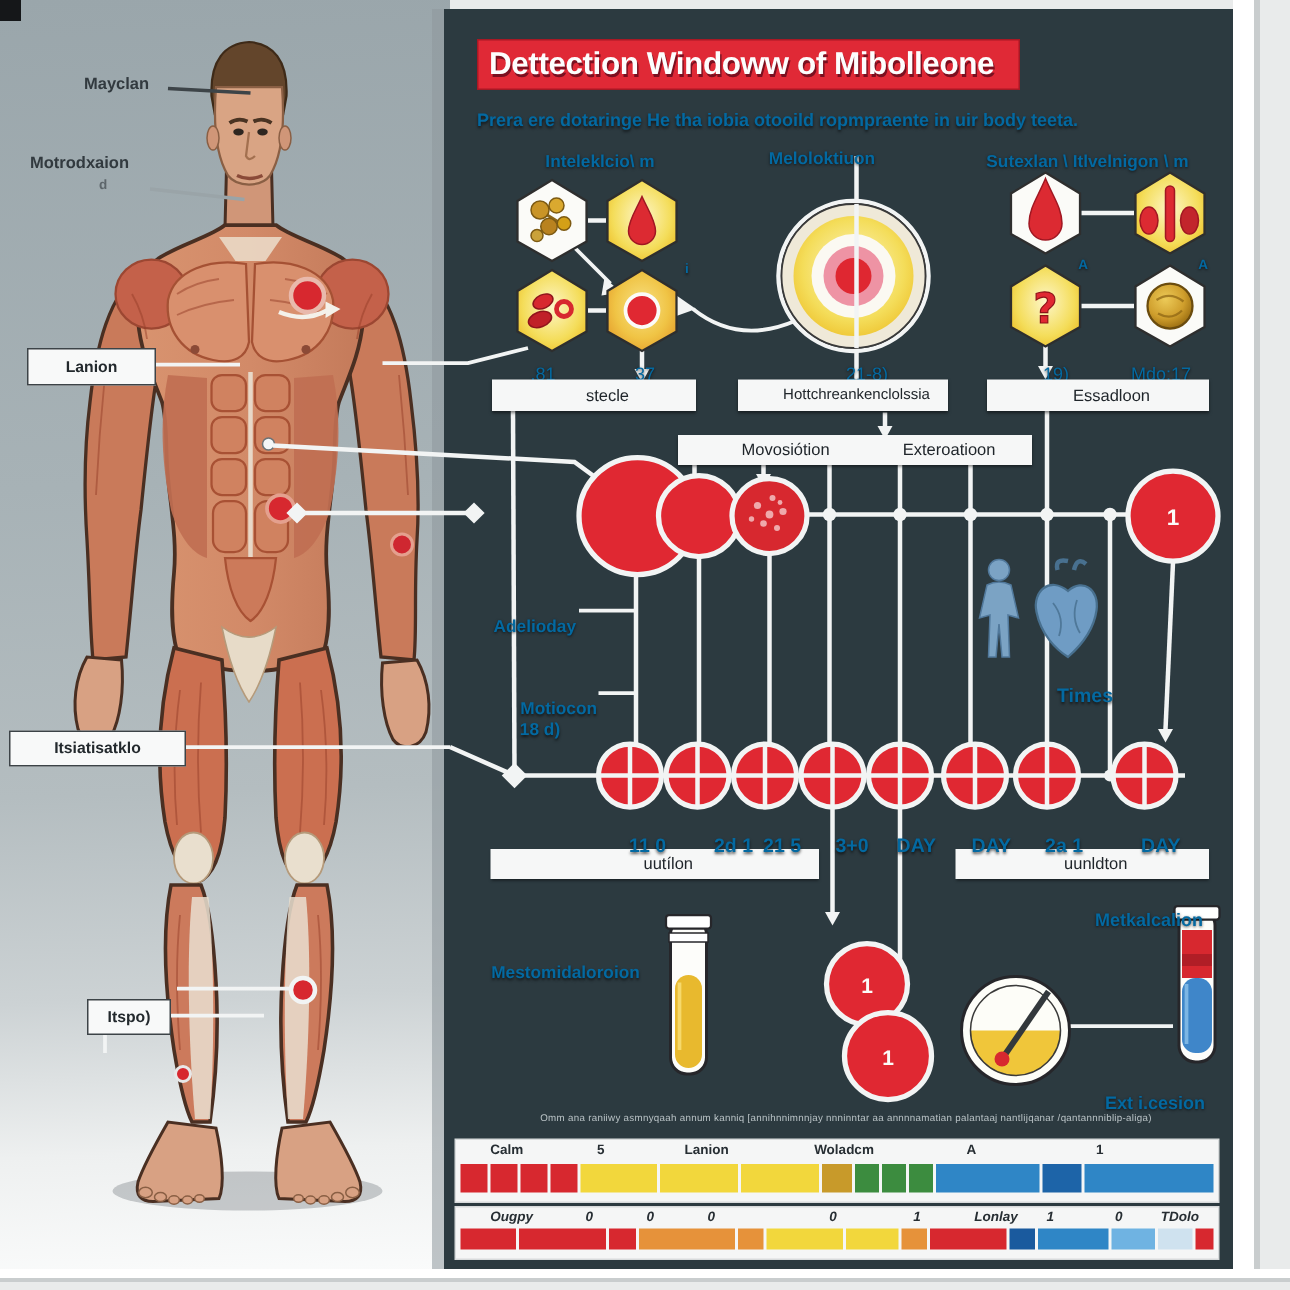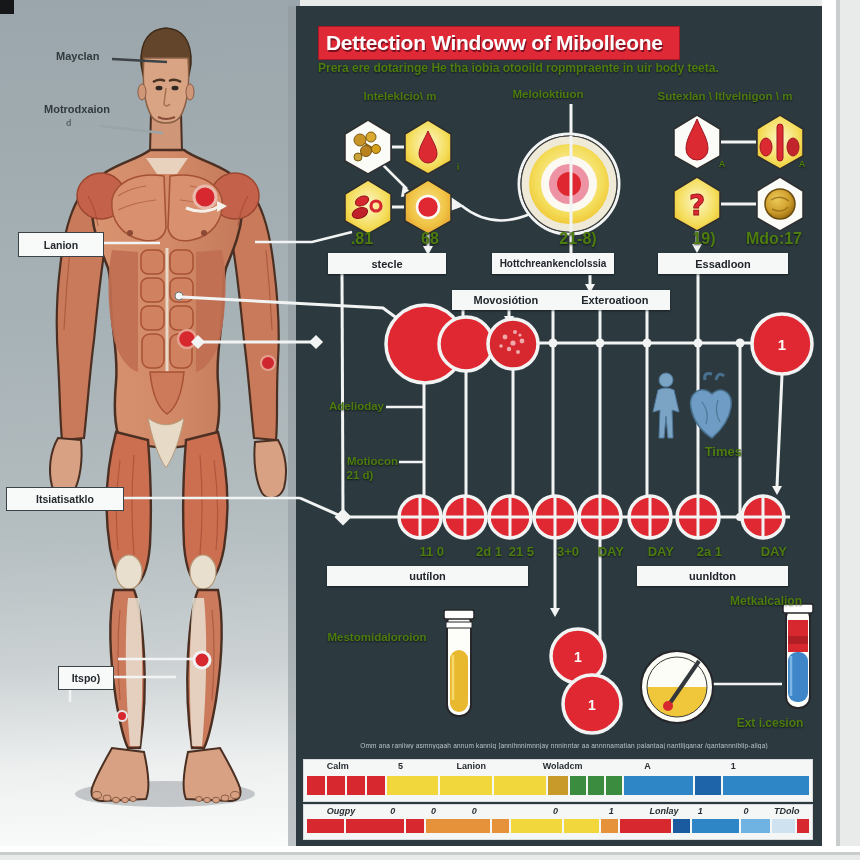--- a/index.html
+++ b/index.html
@@ -11,31 +11,31 @@
     background:linear-gradient(178deg,#9aa6ab 0%,#a7b2b6 38%,#b4bdc0 62%,#ccd2d4 78%,#eef0f0 90%,#fafbfb 100%);}
   #panel{left:296px;top:6px;width:526px;height:840px;background:#2c3a40;}
   #panel-edge{left:288px;top:6px;width:9px;height:840px;background:#8e989c;opacity:.55;}
   #corner{left:0;top:0;width:14px;height:14px;background:#151719;}
   #margin-right{left:822px;top:0;width:38px;height:860px;
     background:linear-gradient(90deg,#ffffff 0 14px,#c9cdce 14px 18px,#e9ebeb 18px);}
   #margin-bottom{left:0;top:846px;width:860px;height:14px;
     background:linear-gradient(180deg,#ffffff 0 6px,#c9cdce 6px 9px,#e9ebeb 9px);}
   svg{position:absolute;left:0;top:0;}
   
-  .wt{color:#4d7c0f;text-shadow:0 1px 2px rgba(0,0,0,.65);}
+  .wt{color:#0369a1;text-shadow:0 1px 2px rgba(0,0,0,.65);margin-top:12px;}
   .banner{background:#e02936;color:#fdfdfd;font-weight:800;font-size:21px;
     letter-spacing:-.3px;display:flex;align-items:center;padding:2px 8px;
     text-shadow:1px 2px 0 #7a1020;box-shadow:0 0 0 1px #a81824 inset;}
   .subtitle{font-weight:700;font-size:12px;}
   .hextitle{font-weight:700;font-size:11.5px;text-align:center;}
-  .num{font-weight:700;font-size:16px;text-align:center;}
+  .num{font-weight:400;font-size:12px;text-align:center;}
   .tinym{font-weight:700;font-size:9px;text-align:center;}
-  .wbar{background:#f6f7f7;color:#20262b;font-weight:700;font-size:11px;
+  .wbar{background:#f6f7f7;color:#20262b;font-weight:400;font-size:11px;
     display:flex;align-items:center;justify-content:center;
-    box-shadow:0 1px 2px rgba(0,0,0,.5);white-space:nowrap;overflow:hidden;}
+    box-shadow:0 1px 2px rgba(0,0,0,.5);white-space:nowrap;overflow:hidden;padding-left:18px;}
   .dual{justify-content:space-around;}
   .sidelab{font-weight:700;font-size:11.5px;text-align:right;}
   .tick{font-weight:800;font-size:13px;text-align:right;}
   .blab{font-weight:700;font-size:12px;text-align:center;}
   .tagbox{background:#f8f9f9;border:1.5px solid #3c4347;color:#23292d;
     font-weight:700;font-size:10.5px;display:flex;align-items:center;
     justify-content:center;white-space:nowrap;overflow:hidden;}
   .darklab{color:#323a3f;font-weight:700;font-size:11px;white-space:nowrap;}
   .fineprint{font-size:6.5px;color:#bac3c6;text-align:center;white-space:nowrap;
     overflow:hidden;letter-spacing:.2px;}
@@ -402,36 +402,36 @@
   <div class="abs wt subtitle" style="left:318px;top:61px;width:420px;">Prera ere dotaringe He tha iobia otooild ropmpraente in uir body teeta.</div>
 
   <div class="abs wt hextitle" style="left:340px;top:90px;width:120px;">Inteleklcio\ m</div>
   <div class="abs wt hextitle" style="left:488px;top:88px;width:120px;">Meloloktiuon</div>
   <div class="abs wt hextitle" style="left:632px;top:90px;width:186px;">Sutexlan \ Itlvelnigon \ m</div>
   <div class="abs wt tinym" style="left:452px;top:162px;width:12px;">i</div>
   <div class="abs wt tinym" style="left:716px;top:159px;width:12px;">A</div>
   <div class="abs wt tinym" style="left:796px;top:159px;width:12px;">A</div>
 
   <div class="abs wt num" style="left:340px;top:230px;width:44px;">.81</div>
-  <div class="abs wt num" style="left:408px;top:230px;width:44px;">68</div>
+  <div class="abs wt num" style="left:408px;top:230px;width:44px;">37</div>
   <div class="abs wt num" style="left:548px;top:230px;width:60px;">21-8)</div>
   <div class="abs wt num" style="left:682px;top:230px;width:44px;">19)</div>
   <div class="abs wt num" style="left:742px;top:230px;width:64px;">Mdo:17</div>
 
   <div class="abs wbar" style="left:328px;top:253px;width:118px;height:21px;">stecle</div>
   <div class="abs wbar" style="left:492px;top:253px;width:122px;height:21px;font-size:10px;">Hottchreankenclolssia</div>
   <div class="abs wbar" style="left:658px;top:253px;width:130px;height:21px;">Essadloon</div>
   <div class="abs wbar dual" style="left:452px;top:290px;width:218px;height:20px;">
     <span>Movosiótion</span>
     <span>Exteroatioon</span>
   </div>
 
   <div class="abs wt sidelab" style="left:312px;top:400px;width:72px;">Adelioday</div>
   <div class="abs wt sidelab" style="left:322px;top:455px;width:76px;">Motiocon</div>
-  <div class="abs wt sidelab" style="left:330px;top:469px;width:60px;text-align:center;">21 d)</div>
+  <div class="abs wt sidelab" style="left:330px;top:469px;width:60px;text-align:center;">18 d)</div>
   <div class="abs wt tick" style="left:682px;top:444px;width:60px;">Times</div>
 
   <div id="tick-row"></div>
 
   <div class="abs wbar" style="left:327px;top:566px;width:201px;height:20px;">uutílon</div>
   <div class="abs wbar" style="left:637px;top:566px;width:151px;height:20px;">uunldton</div>
 
   <div class="abs wt blab" style="left:320px;top:631px;width:114px;font-size:11.5px;">Mestomidaloroion</div>
   <div class="abs wt blab" style="left:718px;top:594px;width:96px;">Metkalcalion</div>
   <div class="abs wt blab" style="left:722px;top:716px;width:96px;">Ext i.cesion</div>
@@ -489,21 +489,21 @@
         <div class="seg" style="background: rgb(215, 40, 47); flex: 50 0 0px;"></div>
         <div class="seg" style="background: rgb(26, 90, 158); flex: 16 0 0px;"></div>
         <div class="seg" style="background: rgb(47, 134, 198); flex: 46 0 0px;"></div>
         <div class="seg" style="background: rgb(111, 179, 226); flex: 28 0 0px;"></div>
         <div class="seg" style="background: rgb(207, 226, 239); flex: 22 0 0px;"></div>
         <div class="seg" style="background: rgb(215, 40, 47); flex: 12 0 0px;"></div>
       </div>
   </div>
 
   <div class="abs darklab" style="left:56px;top:50px;">Mayclan</div>
-  <div class="abs darklab" style="left:44px;top:103px;">Motrodxaion</div>
+  <div class="abs darklab" style="left:20px;top:103px;">Motrodxaion</div>
   <div class="abs darklab" style="left:66px;top:118px;font-size:9px;color:#5d666b;">d</div>
   <div class="abs tagbox" style="left:18px;top:232px;width:84px;height:23px;">Lanion</div>
   <div class="abs tagbox" style="left:6px;top:487px;width:116px;height:22px;">Itsiatisatklo</div>
   <div class="abs tagbox" style="left:58px;top:666px;width:54px;height:22px;">Itspo)</div>
 
   <div class="abs" id="margin-right"></div>
   <div class="abs" id="margin-bottom"></div>
   <div class="abs" id="corner"></div>
 <div class="abs wt tick" style="left: 396px; top: 544px; width: 48px;">11 0</div>
     <div class="abs wt tick" style="left: 454px; top: 544px; width: 48px;">2d 1</div>

